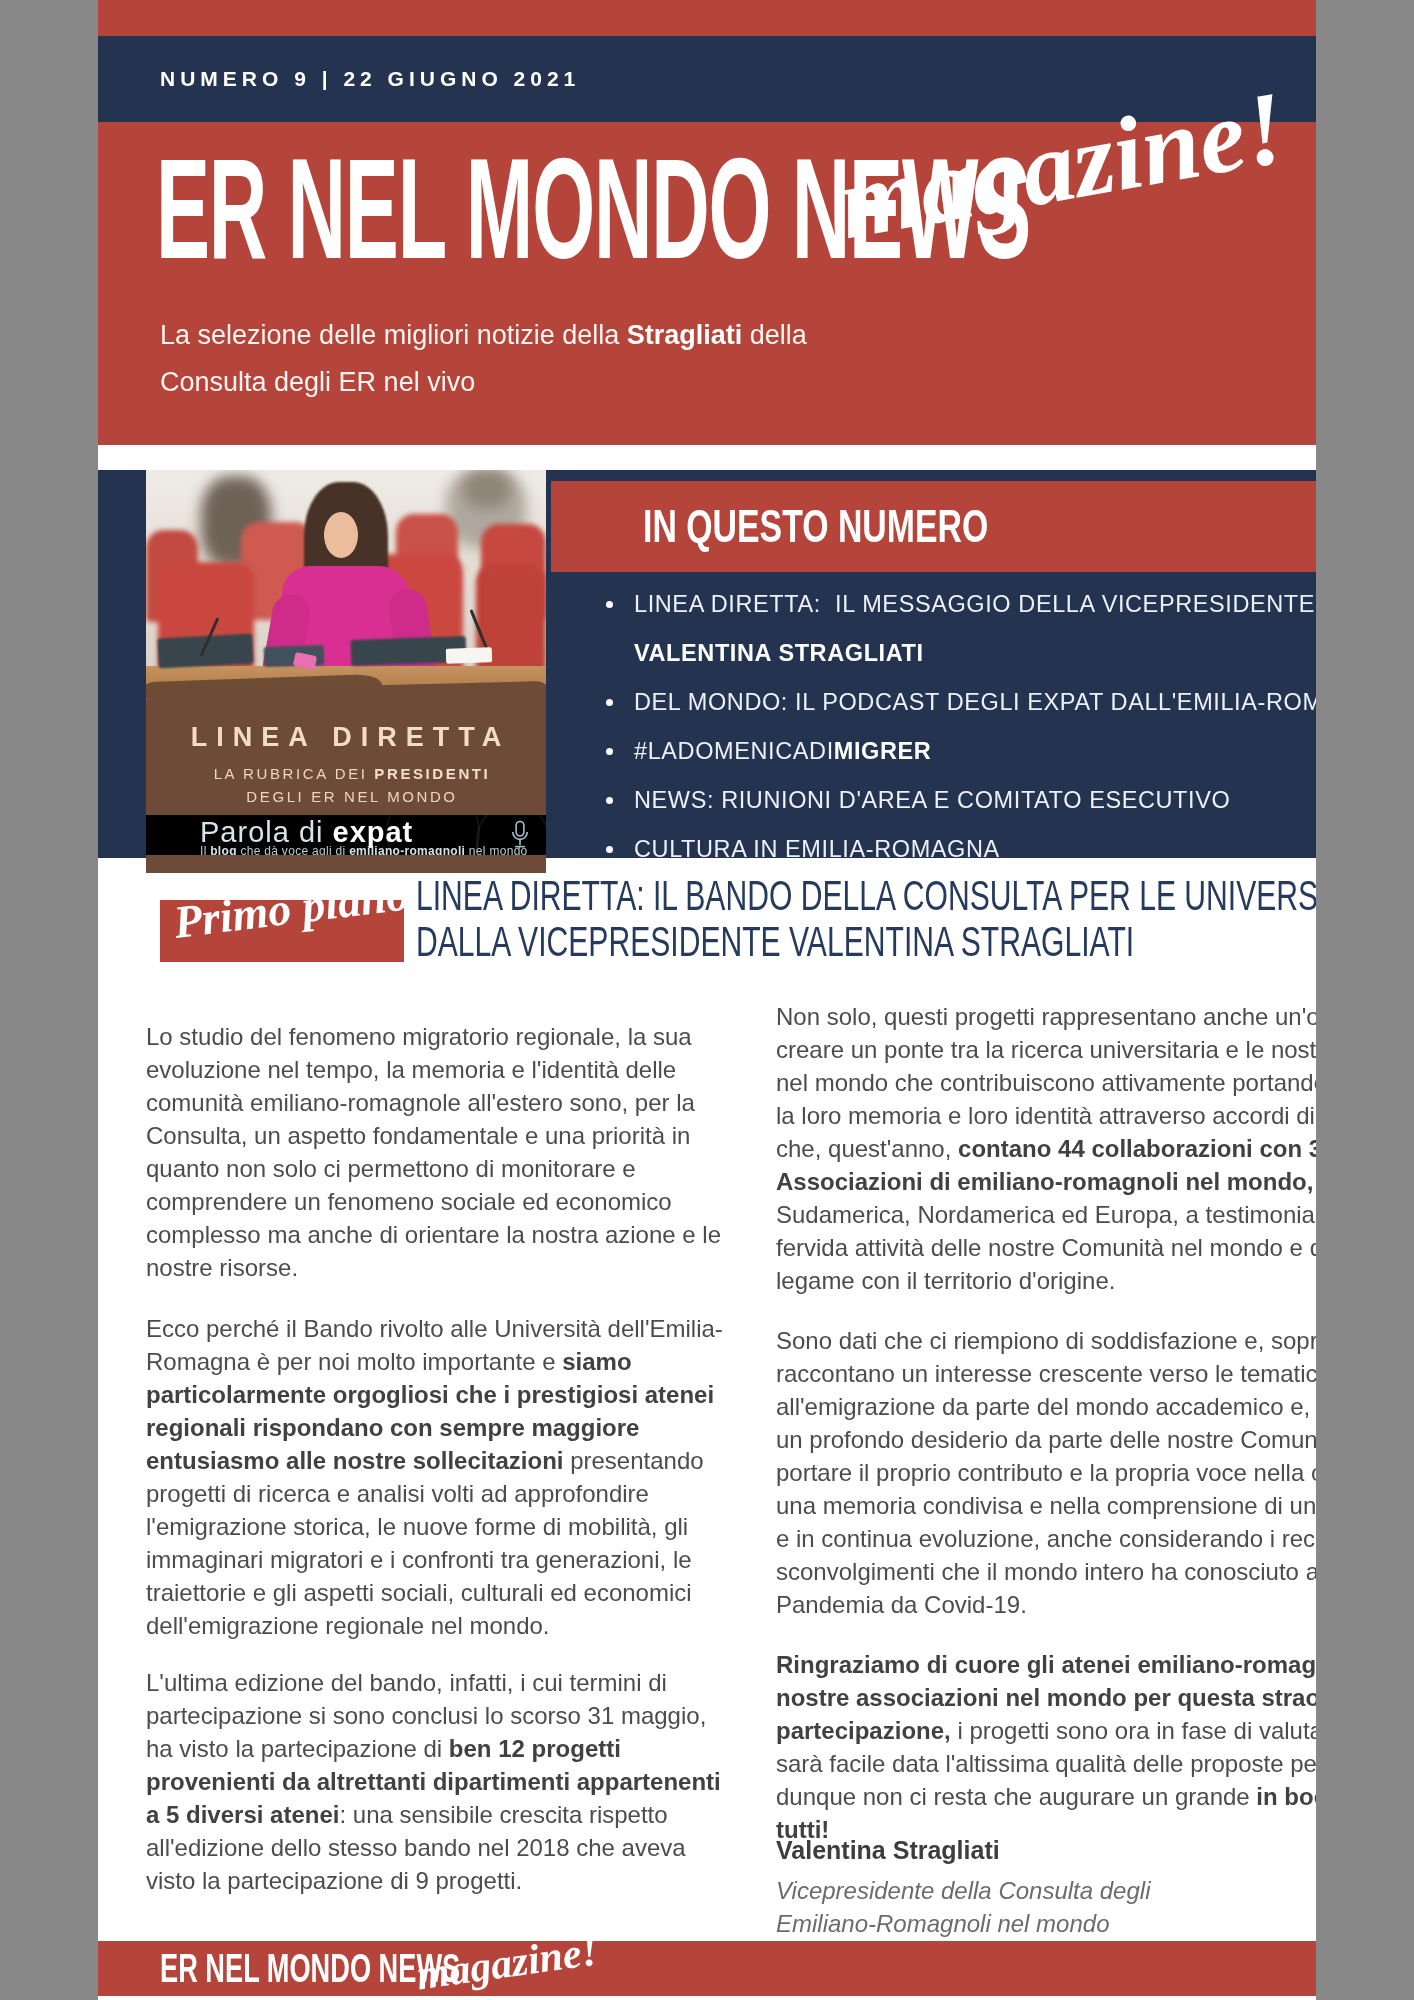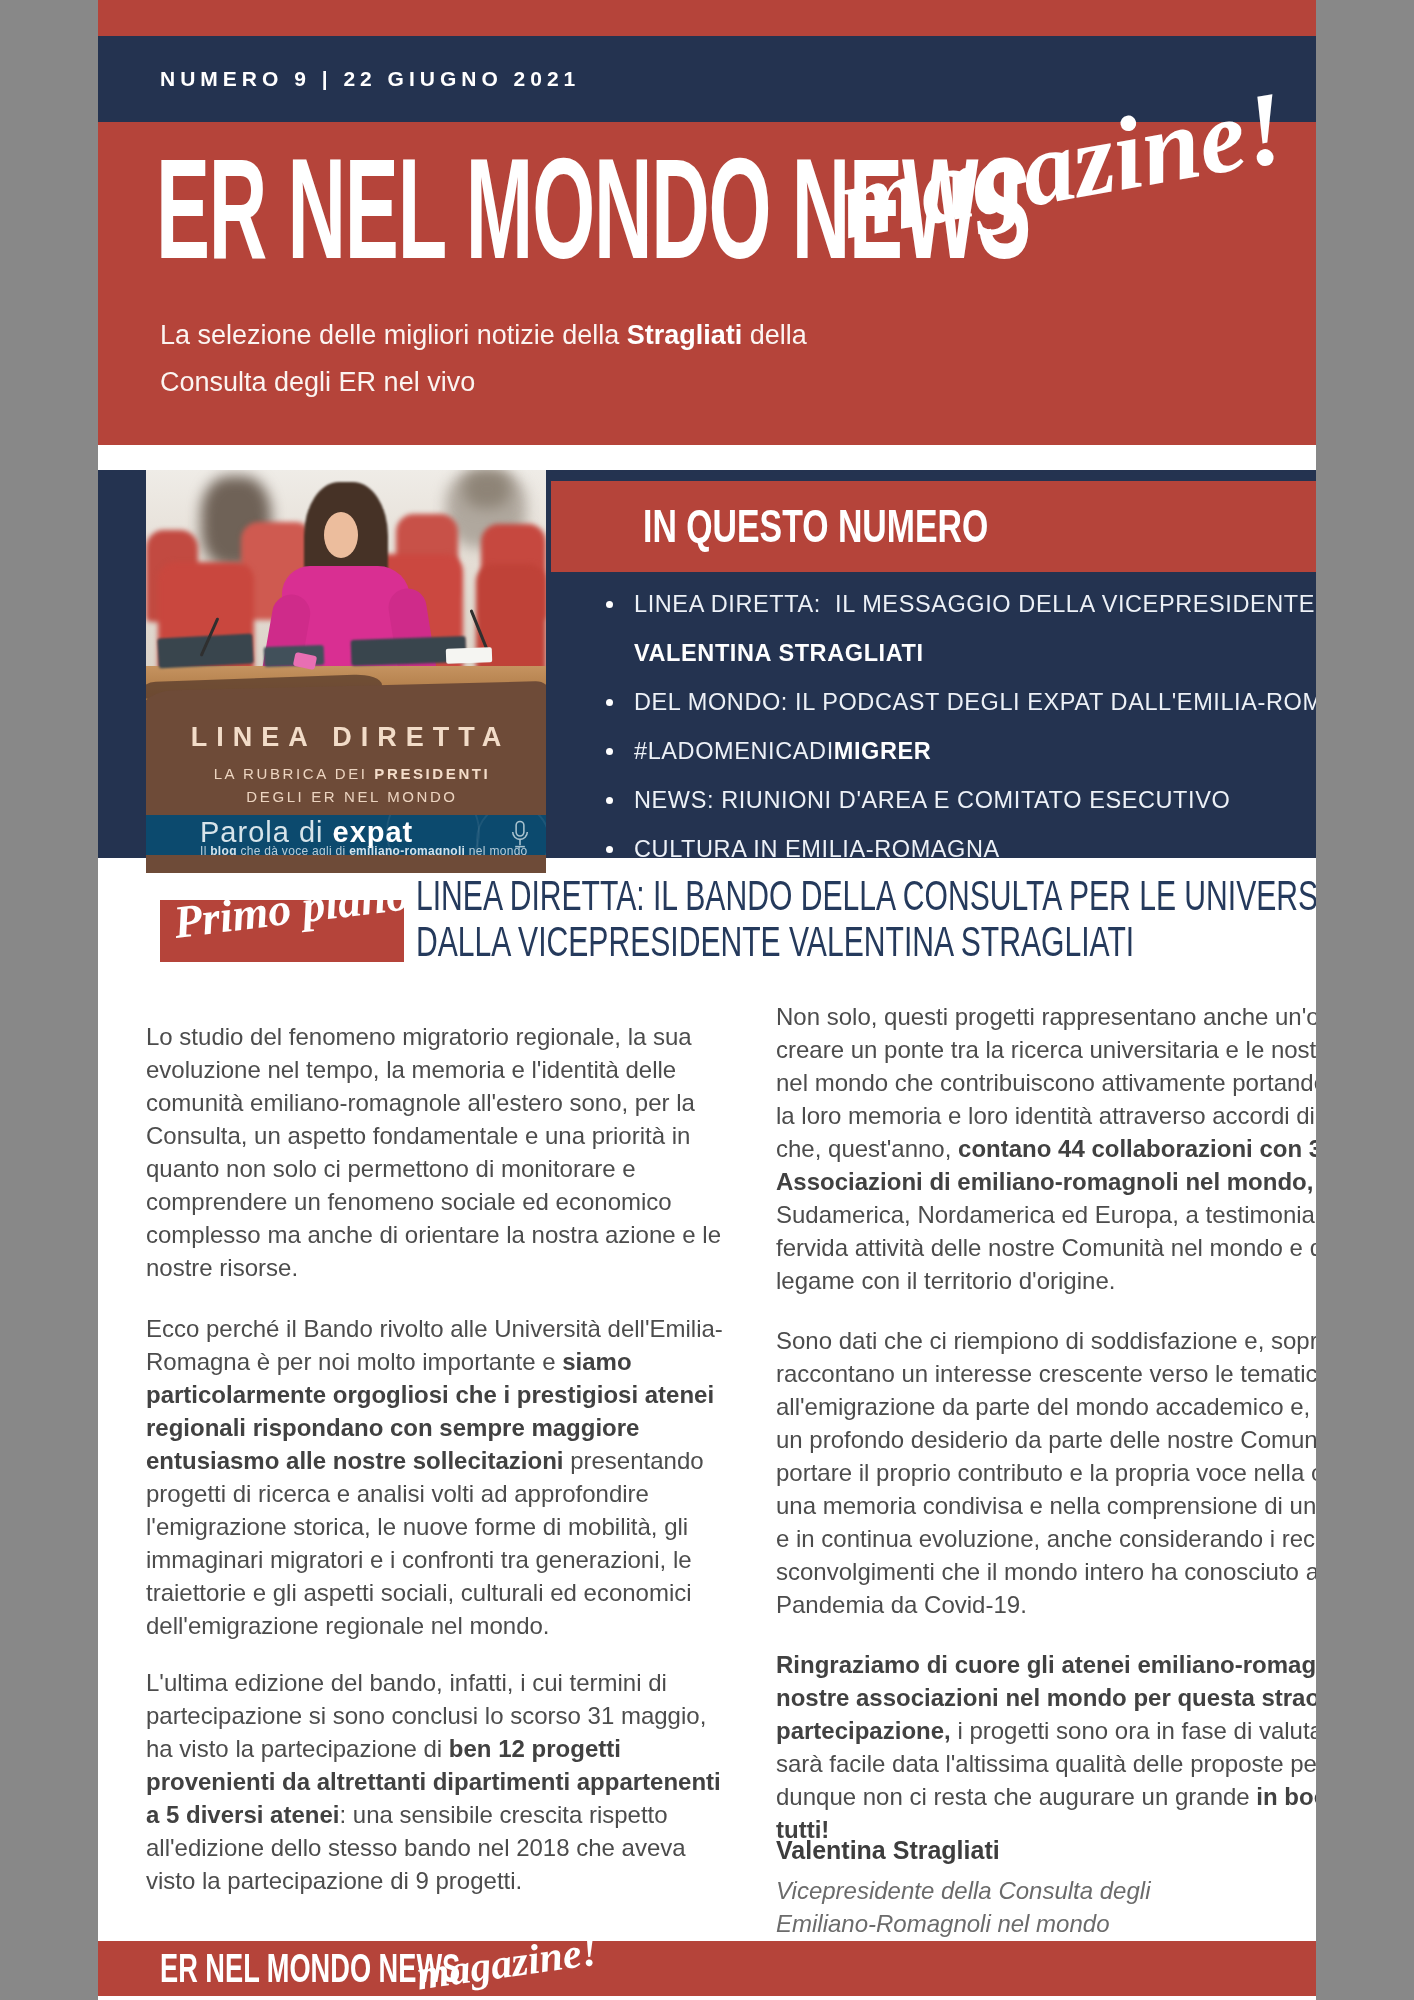--- a/index.html
+++ b/index.html
@@ -78,21 +78,21 @@
   .card-title{
     position:absolute;left:0;top:252px;width:400px;text-align:center;color:#f2dcc8;
     font-weight:700;font-size:27px;letter-spacing:9px;text-indent:9px;
   }
   .card-sub1,.card-sub2{
     position:absolute;left:6px;width:400px;text-align:center;color:#ecd4c0;
     font-size:15px;letter-spacing:2.6px;
   }
   .card-sub1{top:295px;} .card-sub2{top:318px;}
   .card-sub1 b{font-weight:700;color:#f4ddca;}
-  .expat-band{position:absolute;left:0;top:345px;width:400px;height:40px;background:#0c4a6e;overflow:hidden;}
+  .expat-band{position:absolute;left:0;top:345px;width:400px;height:40px;background:#000000;overflow:hidden;}
   .expat-circ{position:absolute;border:2px solid rgba(255,255,255,.07);border-radius:50%;}
   .expat-title{
     position:absolute;left:54px;top:1px;color:#d7e4ea;font-size:29px;font-weight:300;
     letter-spacing:1px;
   }
   .expat-title b{font-weight:700;color:#ffffff;}
   .expat-sub{
     position:absolute;left:54px;top:29px;color:#b9cdd8;font-size:12px;letter-spacing:.3px;
   }
   .expat-sub b{font-weight:700;color:#d4e2ea;}

